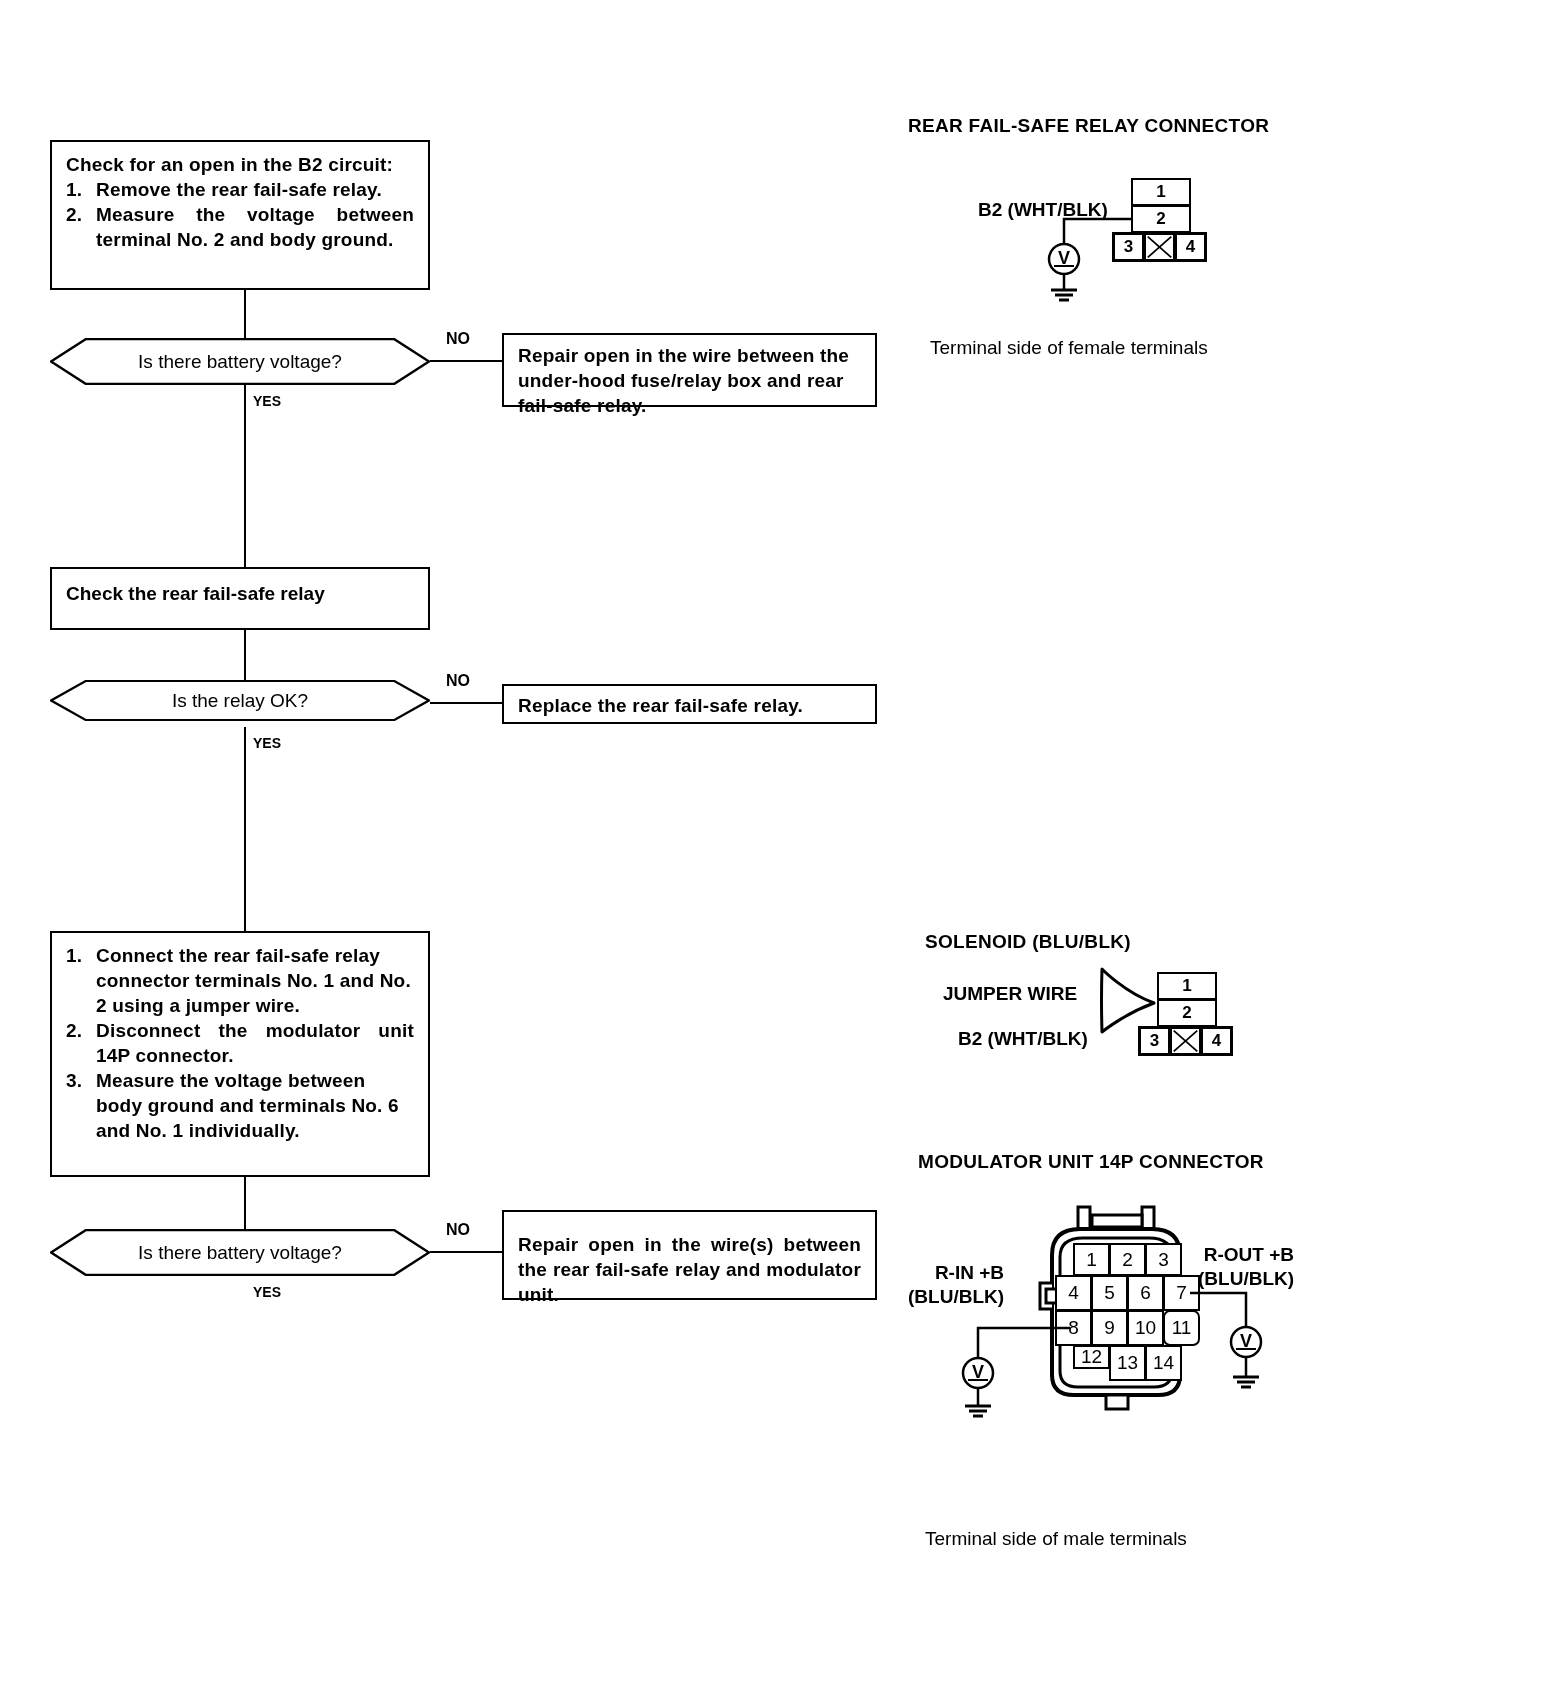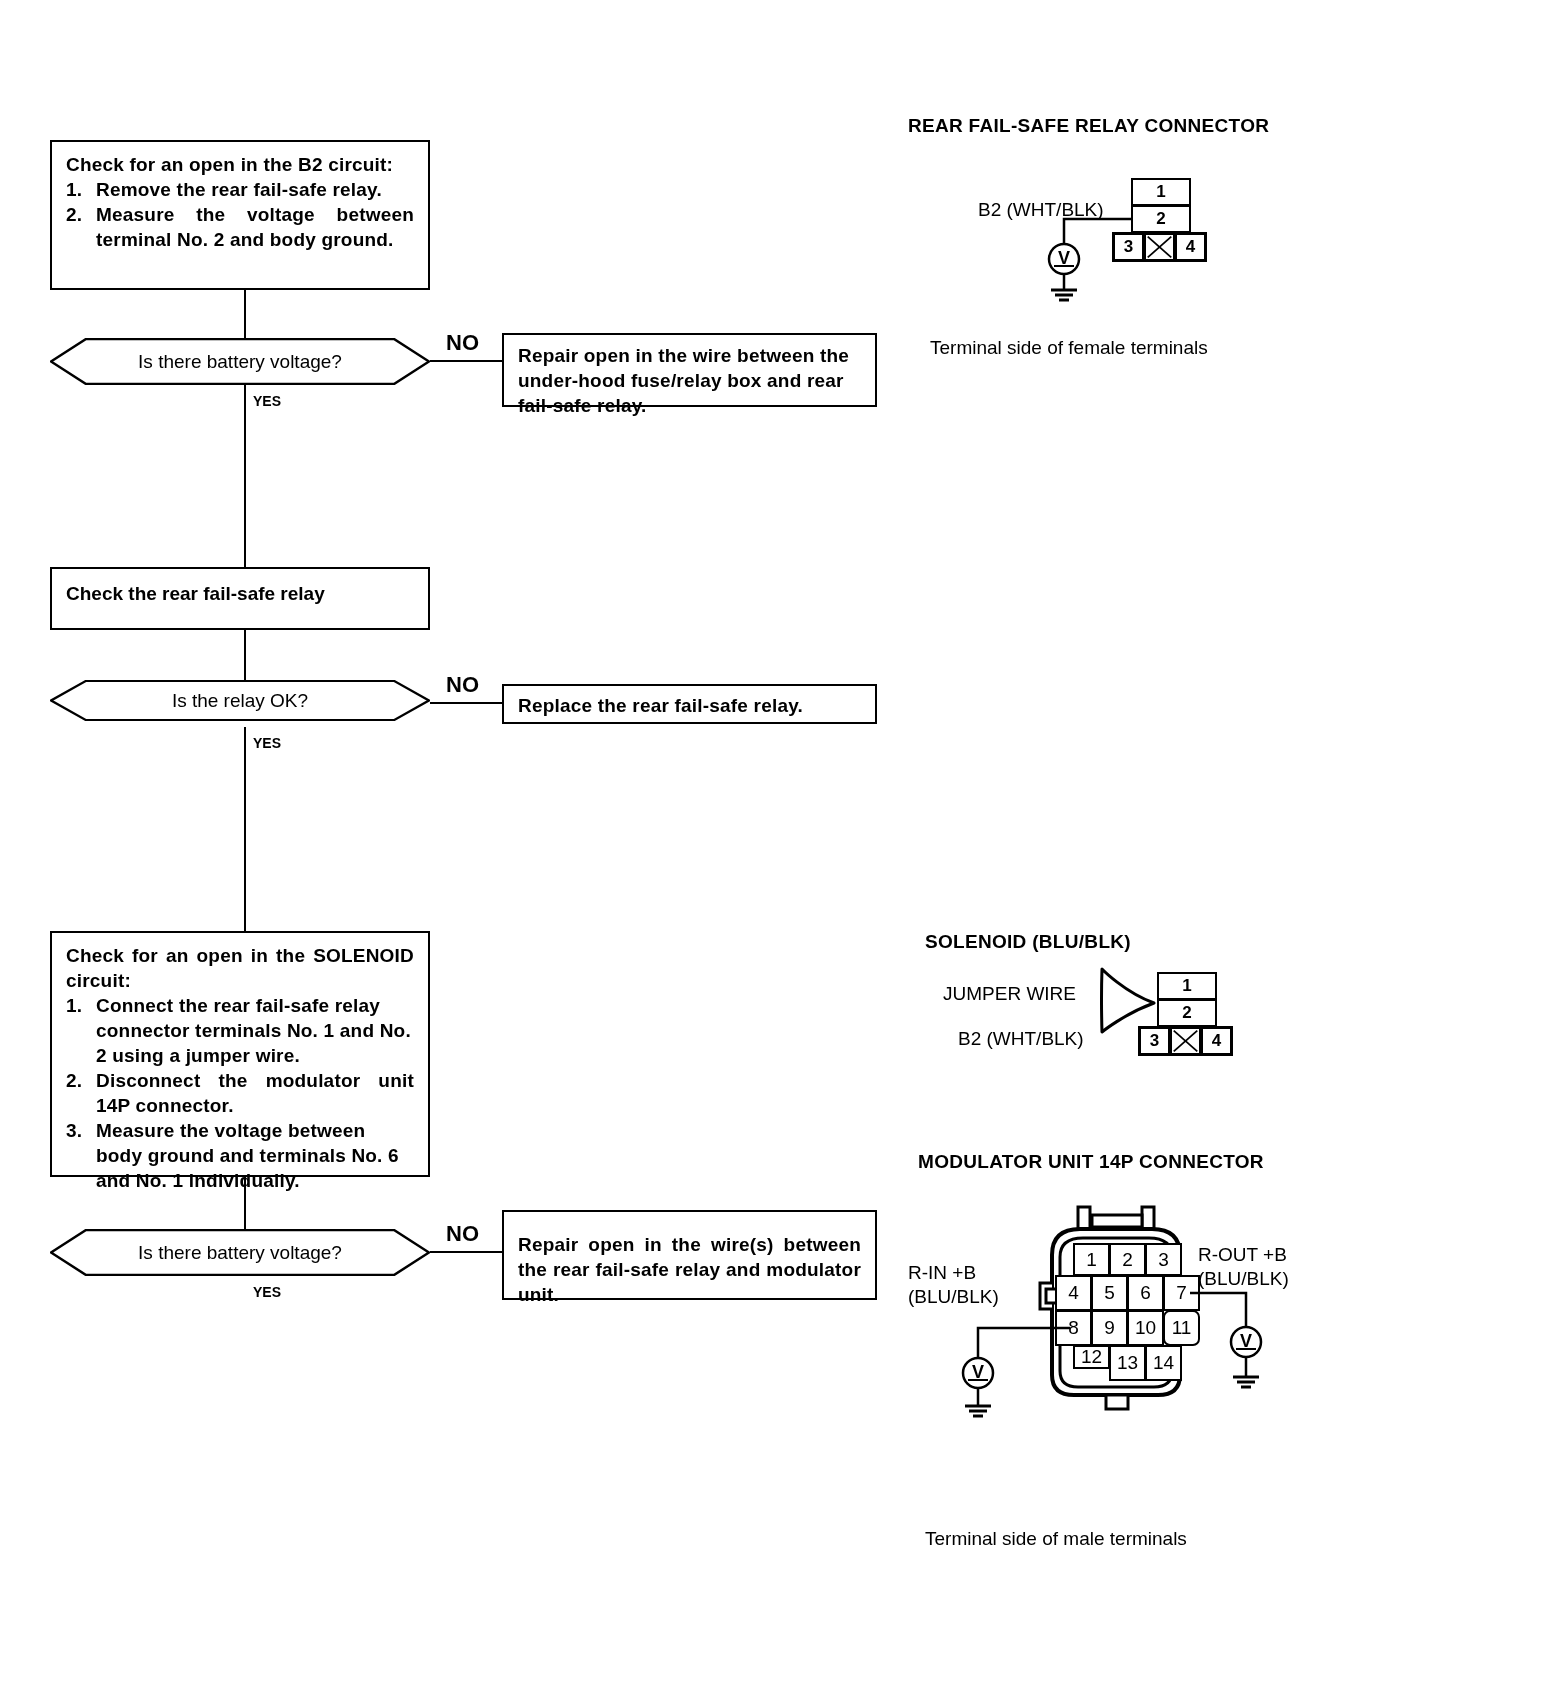--- a/index.html
+++ b/index.html
@@ -22,27 +22,27 @@
 
   
   .dec{position:absolute;box-sizing:border-box;}
   .dec svg{display:block;width:100%;height:100%;}
   .dec .lab{position:absolute;inset:0;display:flex;align-items:center;
             justify-content:center;font-size:19px;}
 
   
   .vline{position:absolute;width:2px;background:#000;}
   .hline{position:absolute;height:2px;background:#000;}
-  .brlab{position:absolute;font-size:22px;font-weight:bold;}
+  .brlab{position:absolute;font-size:16px;font-weight:bold;}
   .yeslab{position:absolute;font-size:14px;font-weight:bold;}
 
   
   .dhead{position:absolute;font-weight:bold;font-size:19px;letter-spacing:.3px;}
   .dcap{position:absolute;font-size:19px;}
-  .dlab{position:absolute;font-weight:normal;font-size:19px;line-height:24px;}
+  .dlab{position:absolute;font-weight:bold;font-size:19px;line-height:24px;text-align:right;}
 
   
   .cellbox{position:absolute;border:2px solid #000;box-sizing:border-box;
            display:flex;align-items:center;justify-content:center;
            font-weight:bold;font-size:17px;background:#fff;}
   .cellbox.thick{border-width:3px;}
 
   
   .pin{position:absolute;border:2px solid #000;box-sizing:border-box;
        display:flex;align-items:center;justify-content:center;
@@ -108,21 +108,20 @@
 <div class="yeslab" style="left:253px;top:735px;">YES</div>
 
 <div class="pbox" style="left:502px;top:684px;width:375px;height:40px;">
   <div class="inner" style="padding:7px 14px;">
     <div class="bold-txt">Replace the rear fail-safe relay.</div>
   </div>
 </div>
 
 <div class="pbox" style="left:50px;top:931px;width:380px;height:246px;">
   <div class="inner">
-    <div class="bold-txt just">Check for an open in the SOLENOID circuit:</div>
     <ul class="nlist bold-txt">
       <li>
           <span class="num">1.</span>
           <span class="txt">Connect the rear fail-safe relay connector terminals No. 1 and No. 2 using a jumper wire.</span>
         </li>
       <li>
           <span class="num">2.</span>
           <span class="txt just">Disconnect the modulator unit 14P connector.</span>
         </li>
       <li>

